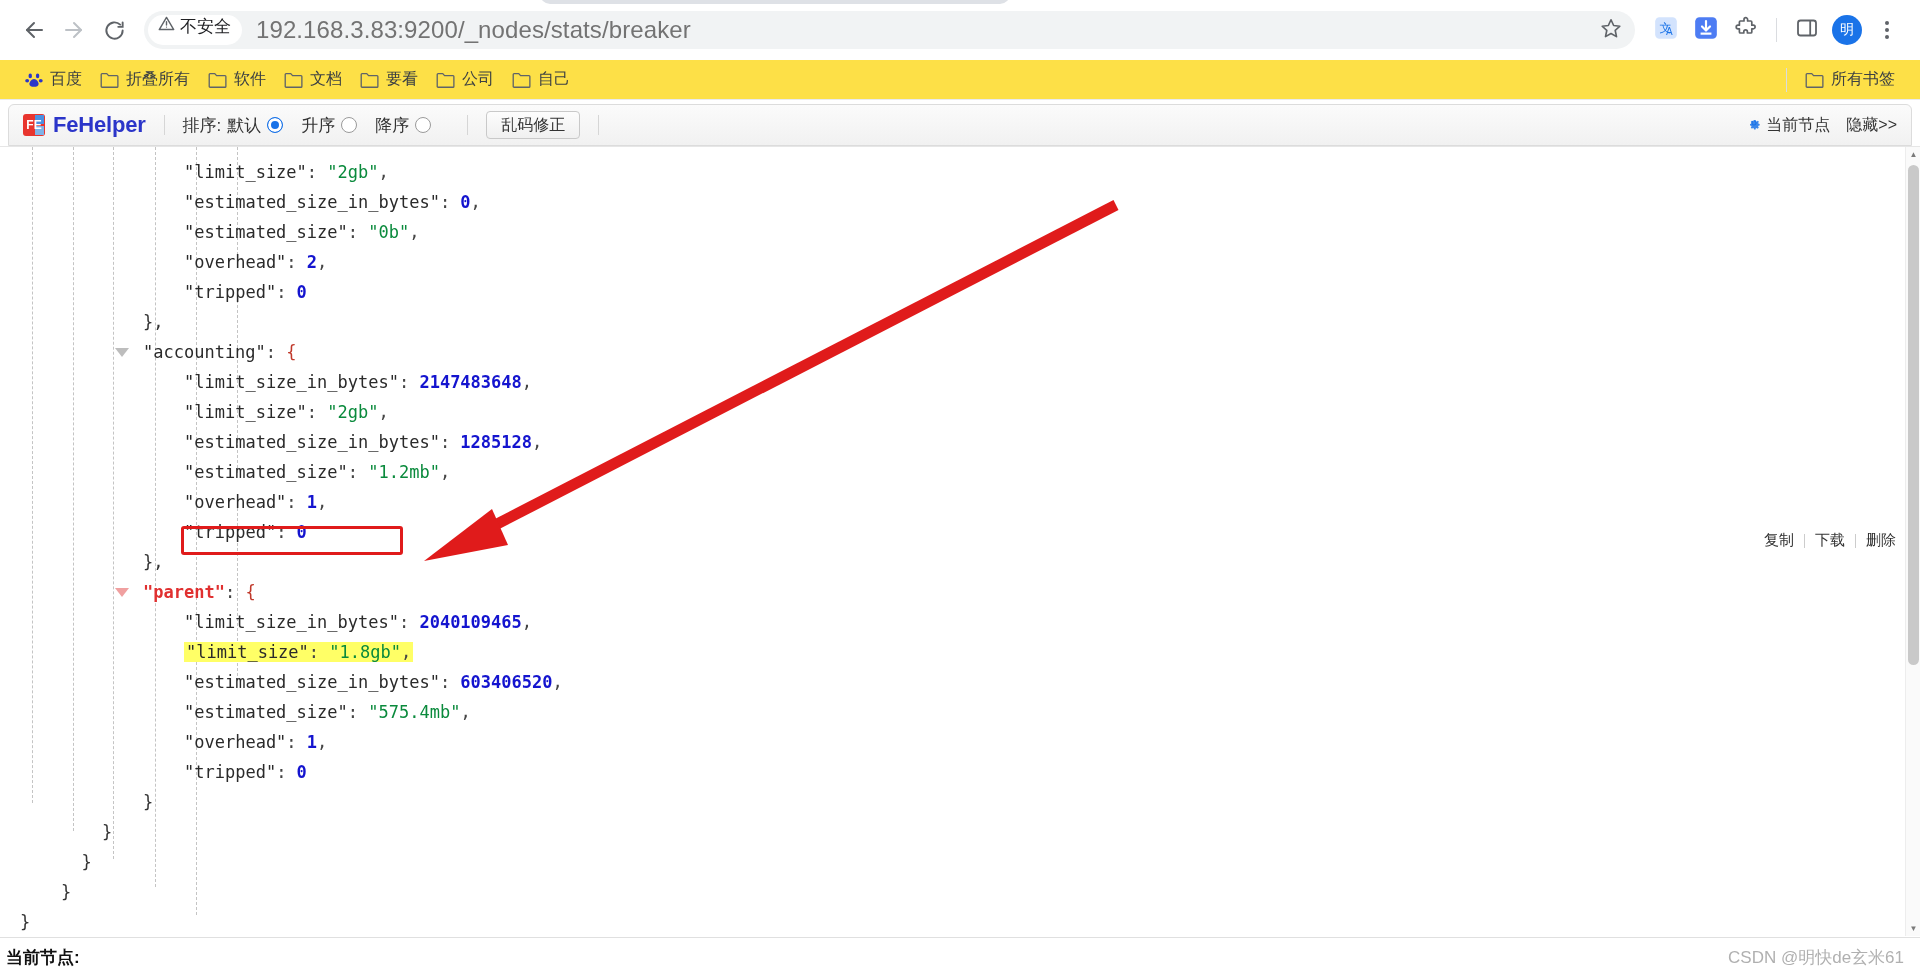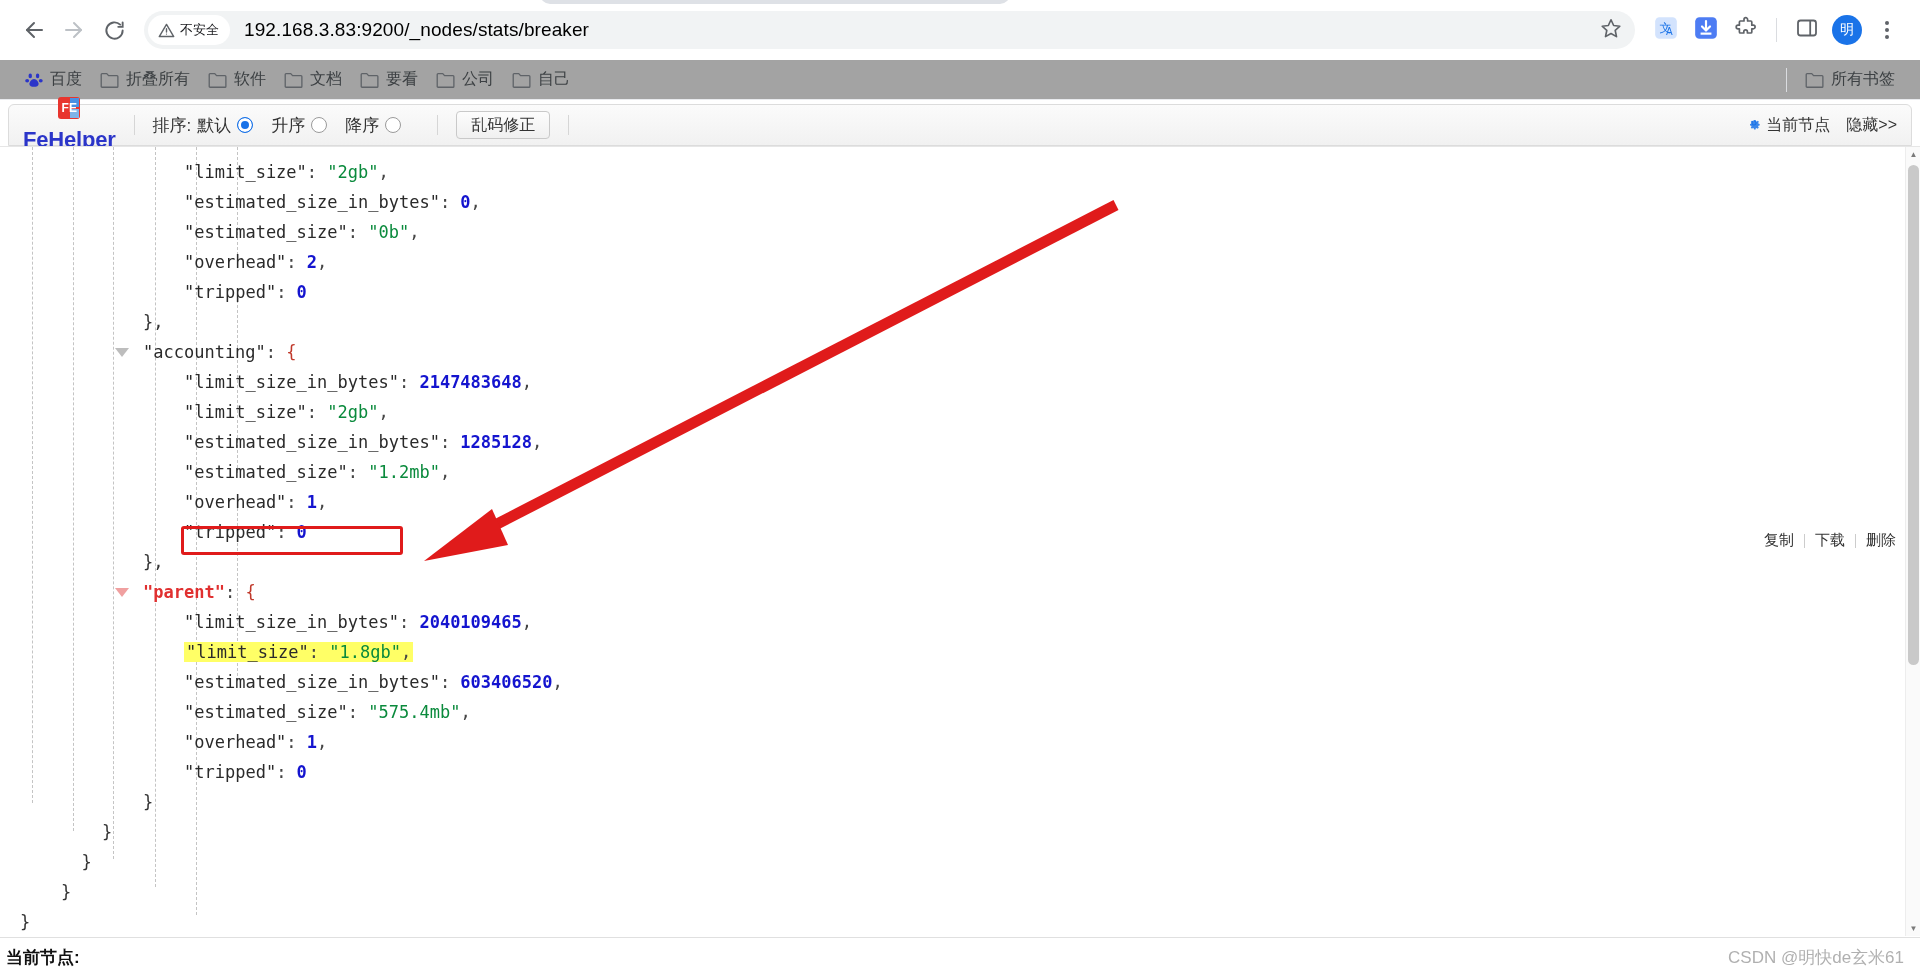--- a/index.html
+++ b/index.html
@@ -34,31 +34,31 @@
 
   .omnibox {
     flex: 1 1 auto;
     height: 38px; margin-left: 10px; margin-right: 12px;
     background: #f1f3f4; border-radius: 19px;
     display: flex; align-items: center;
     padding: 0 6px 0 2px;
     min-width: 0;
   }
   .security-chip {
-    display: flex; align-items: center; gap: 5px;
+    display: flex; gap: 5px;
     height: 30px; padding: 0 11px 0 10px;
     border-radius: 15px; background: #fff;
     margin-left: 2px;
-    color: #202124; font-size: 13px;
+    color: #202124; font-size: 17px;
     white-space: nowrap;
   }
   .security-chip .warn-ico { color:#5f6368; display:flex; }
   .omni-url {
     flex: 1 1 auto;
-    font-size: 19px; color: #000000;
+    font-size: 24px; color: #737373;
     margin-left: 14px;
     letter-spacing: 0.1px;
     white-space: nowrap; overflow: hidden;
   }
   .star-btn { width: 36px; height: 36px; display:flex; align-items:center; justify-content:center; color:#5f6368; cursor:pointer;}
 
   .chrome-actions { display: flex; align-items: center; gap: 2px; flex: 0 0 auto; }
   .act { width: 38px; height: 38px; display:flex; align-items:center; justify-content:center; border-radius:50%; cursor:pointer; }
   .vsep { width: 1px; height: 24px; background: #dadce0; margin: 0 9px; }
   .avatar {
@@ -67,21 +67,21 @@
     display:flex; align-items:center; justify-content:center;
     font-size: 14px;
   }
   .kebab { display:flex; flex-direction:column; gap:3px; align-items:center;}
   .kebab i { width:4px; height:4px; border-radius:50%; background:#5f6368; display:block; }
 
   
   .bookmarks {
     position: relative;
     width: 1920px; height: 40px;
-    background: #a3a3a3;
+    background: #fde047;
     display:flex; align-items:center;
     padding: 0 16px;
     border-bottom: 1px solid #e8eaed;
   }
   .bm {
     display:flex; align-items:center; gap:7px;
     padding: 4px 9px; border-radius: 6px;
     font-size: 16px; color: #3c4043;
     white-space: nowrap; cursor:pointer;
   }
@@ -95,21 +95,21 @@
   .fh-toolbar {
     margin: 0 8px;
     height: 42px;
     background: linear-gradient(#fbfbfb,#f1f1f1);
     border: 1px solid #dcdcdc;
     border-radius: 6px 6px 0 0;
     display:flex; align-items:center;
     padding: 0 14px;
     font-size: 17px; color: #333;
   }
-  .fh-logo { display:flex; align-items:center; gap:8px;flex-direction:column; }
+  .fh-logo { display:flex; align-items:center; gap:8px; }
   .fh-mark {
     width:22px; height:22px; border-radius:3px;
     background:#e8352e; position:relative; overflow:hidden;
     display:flex; align-items:center; justify-content:center;
     color:#fff; font-size:12px; font-weight:bold;
     font-family:"Liberation Sans", sans-serif;
   }
   .fh-mark .sq { position:absolute; right:1px; top:1px; width:9px; height:9px; background:#4a90e2; }
   .fh-mark .sq2 { position:absolute; right:1px; bottom:1px; width:9px; height:9px; background:#7fb3e8; }
   .fh-mark span { position:relative; z-index:2; }

